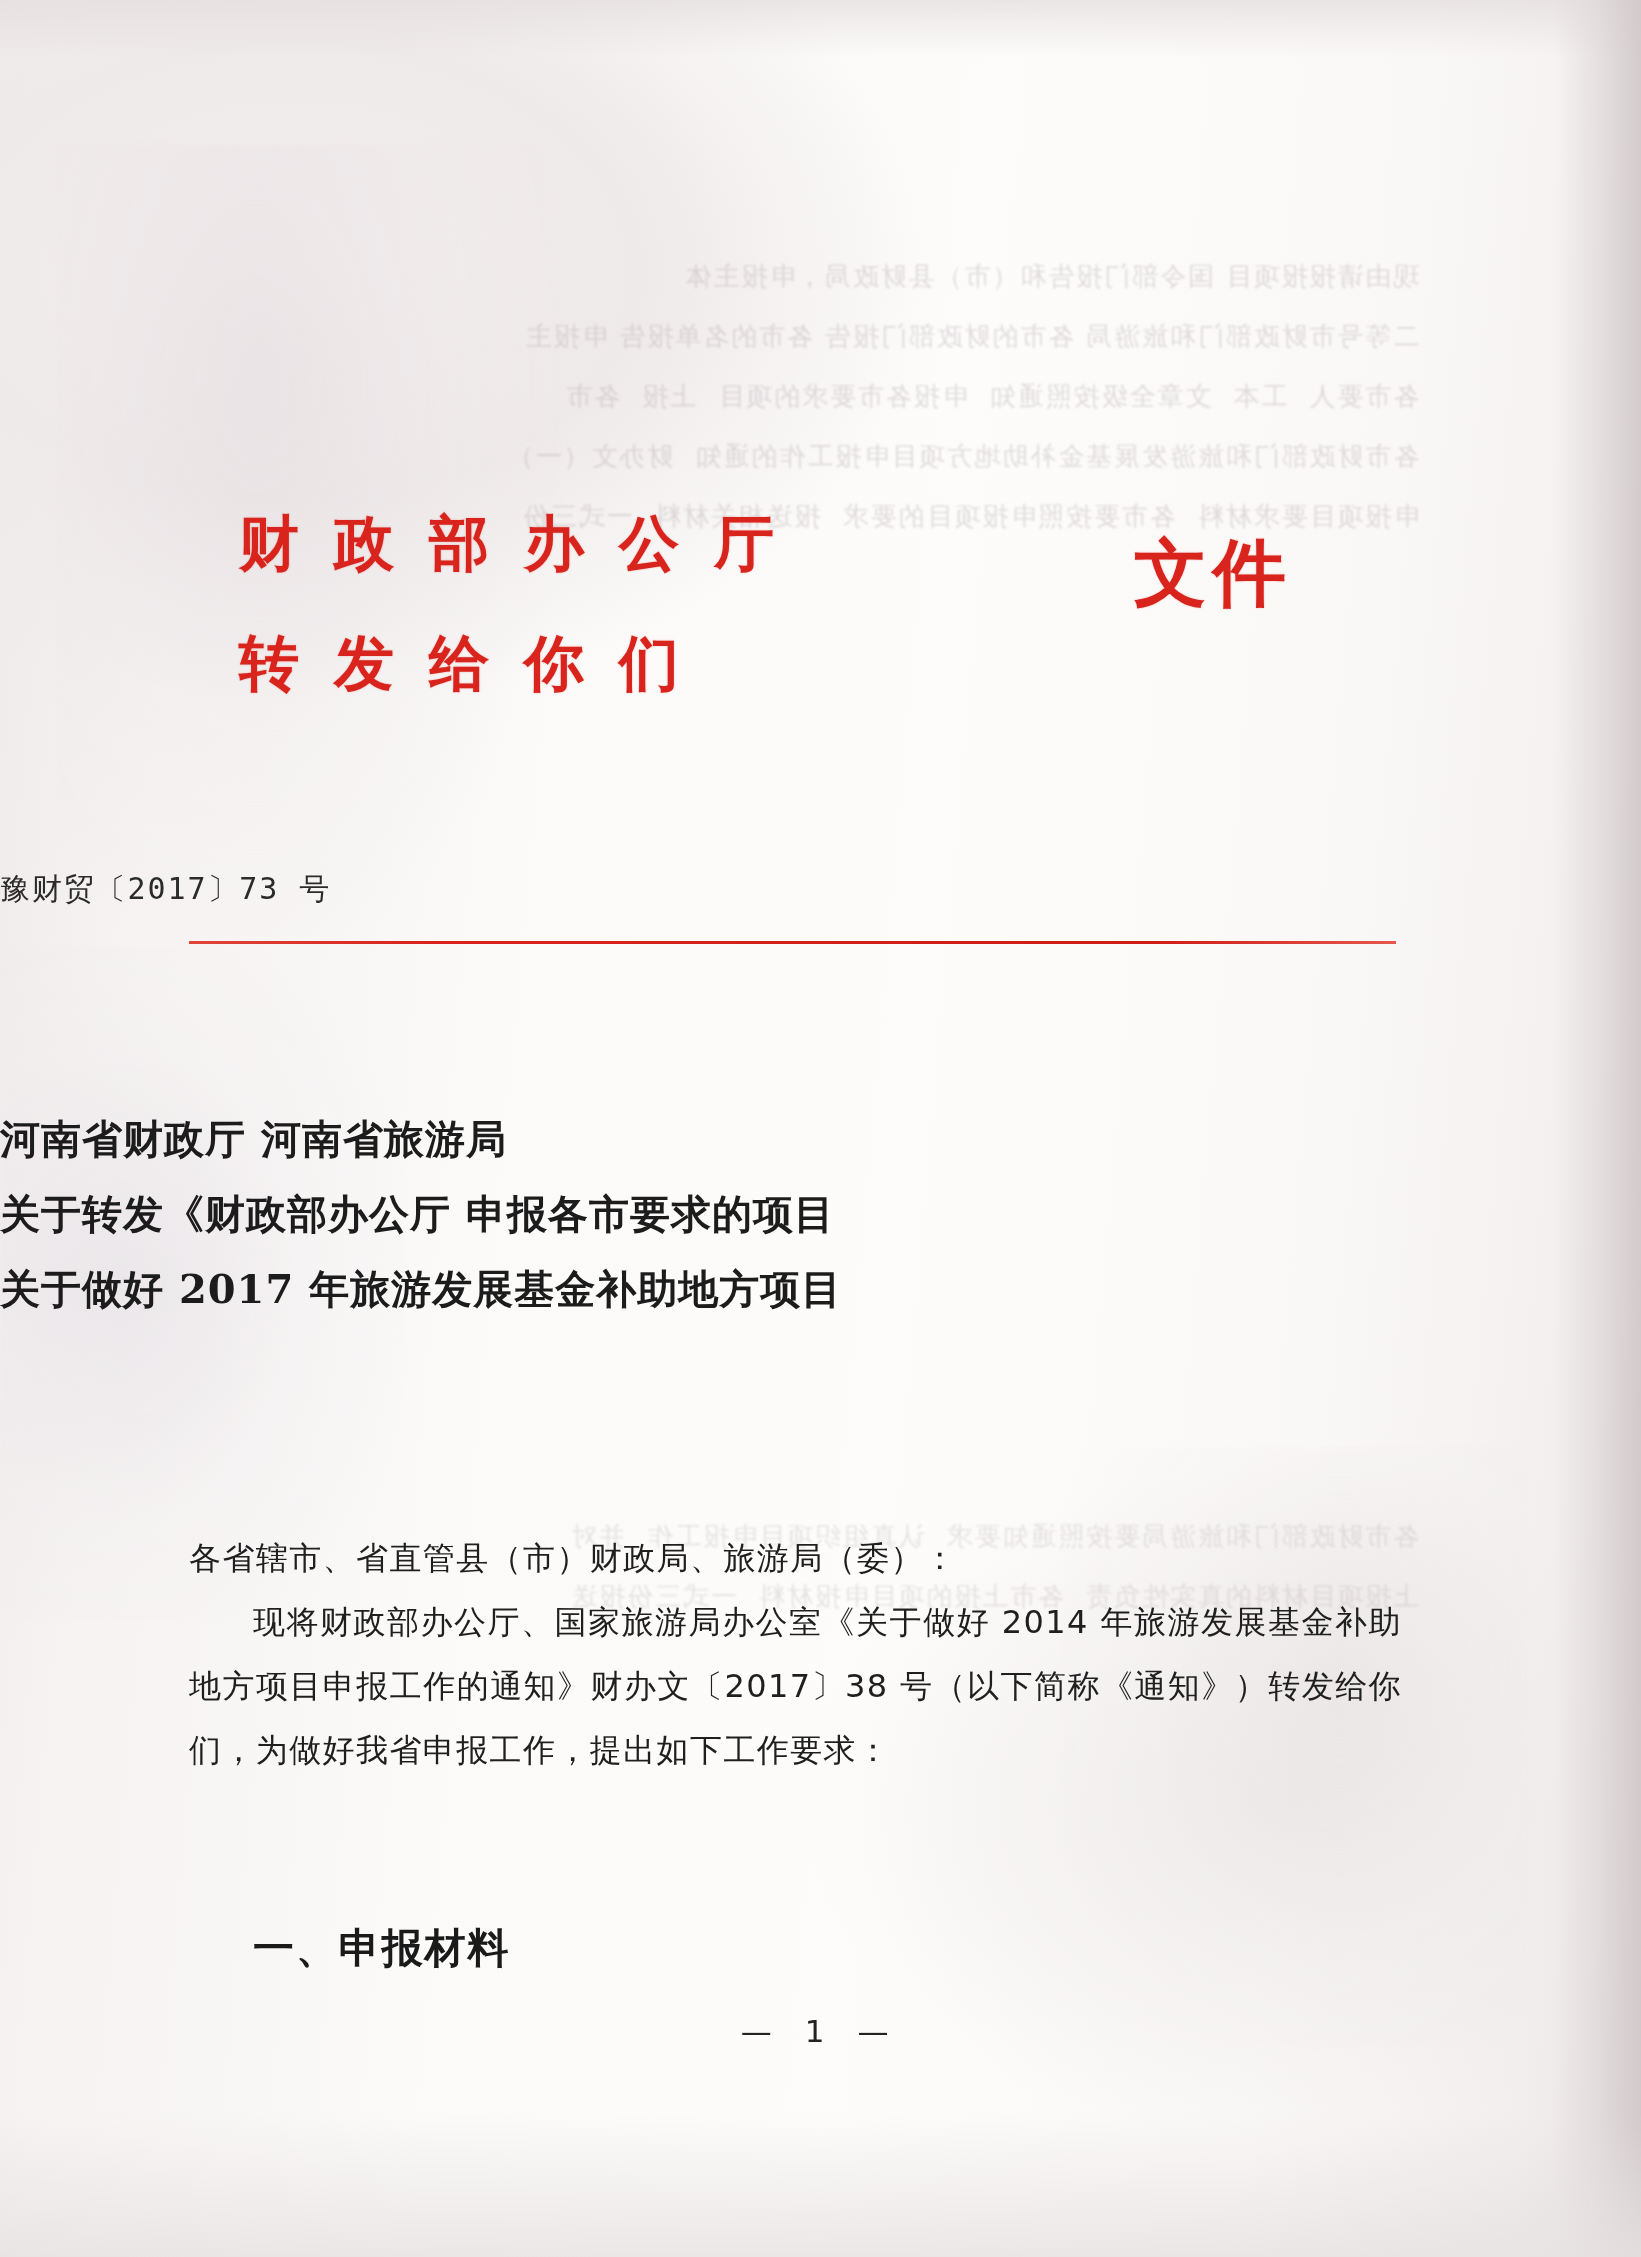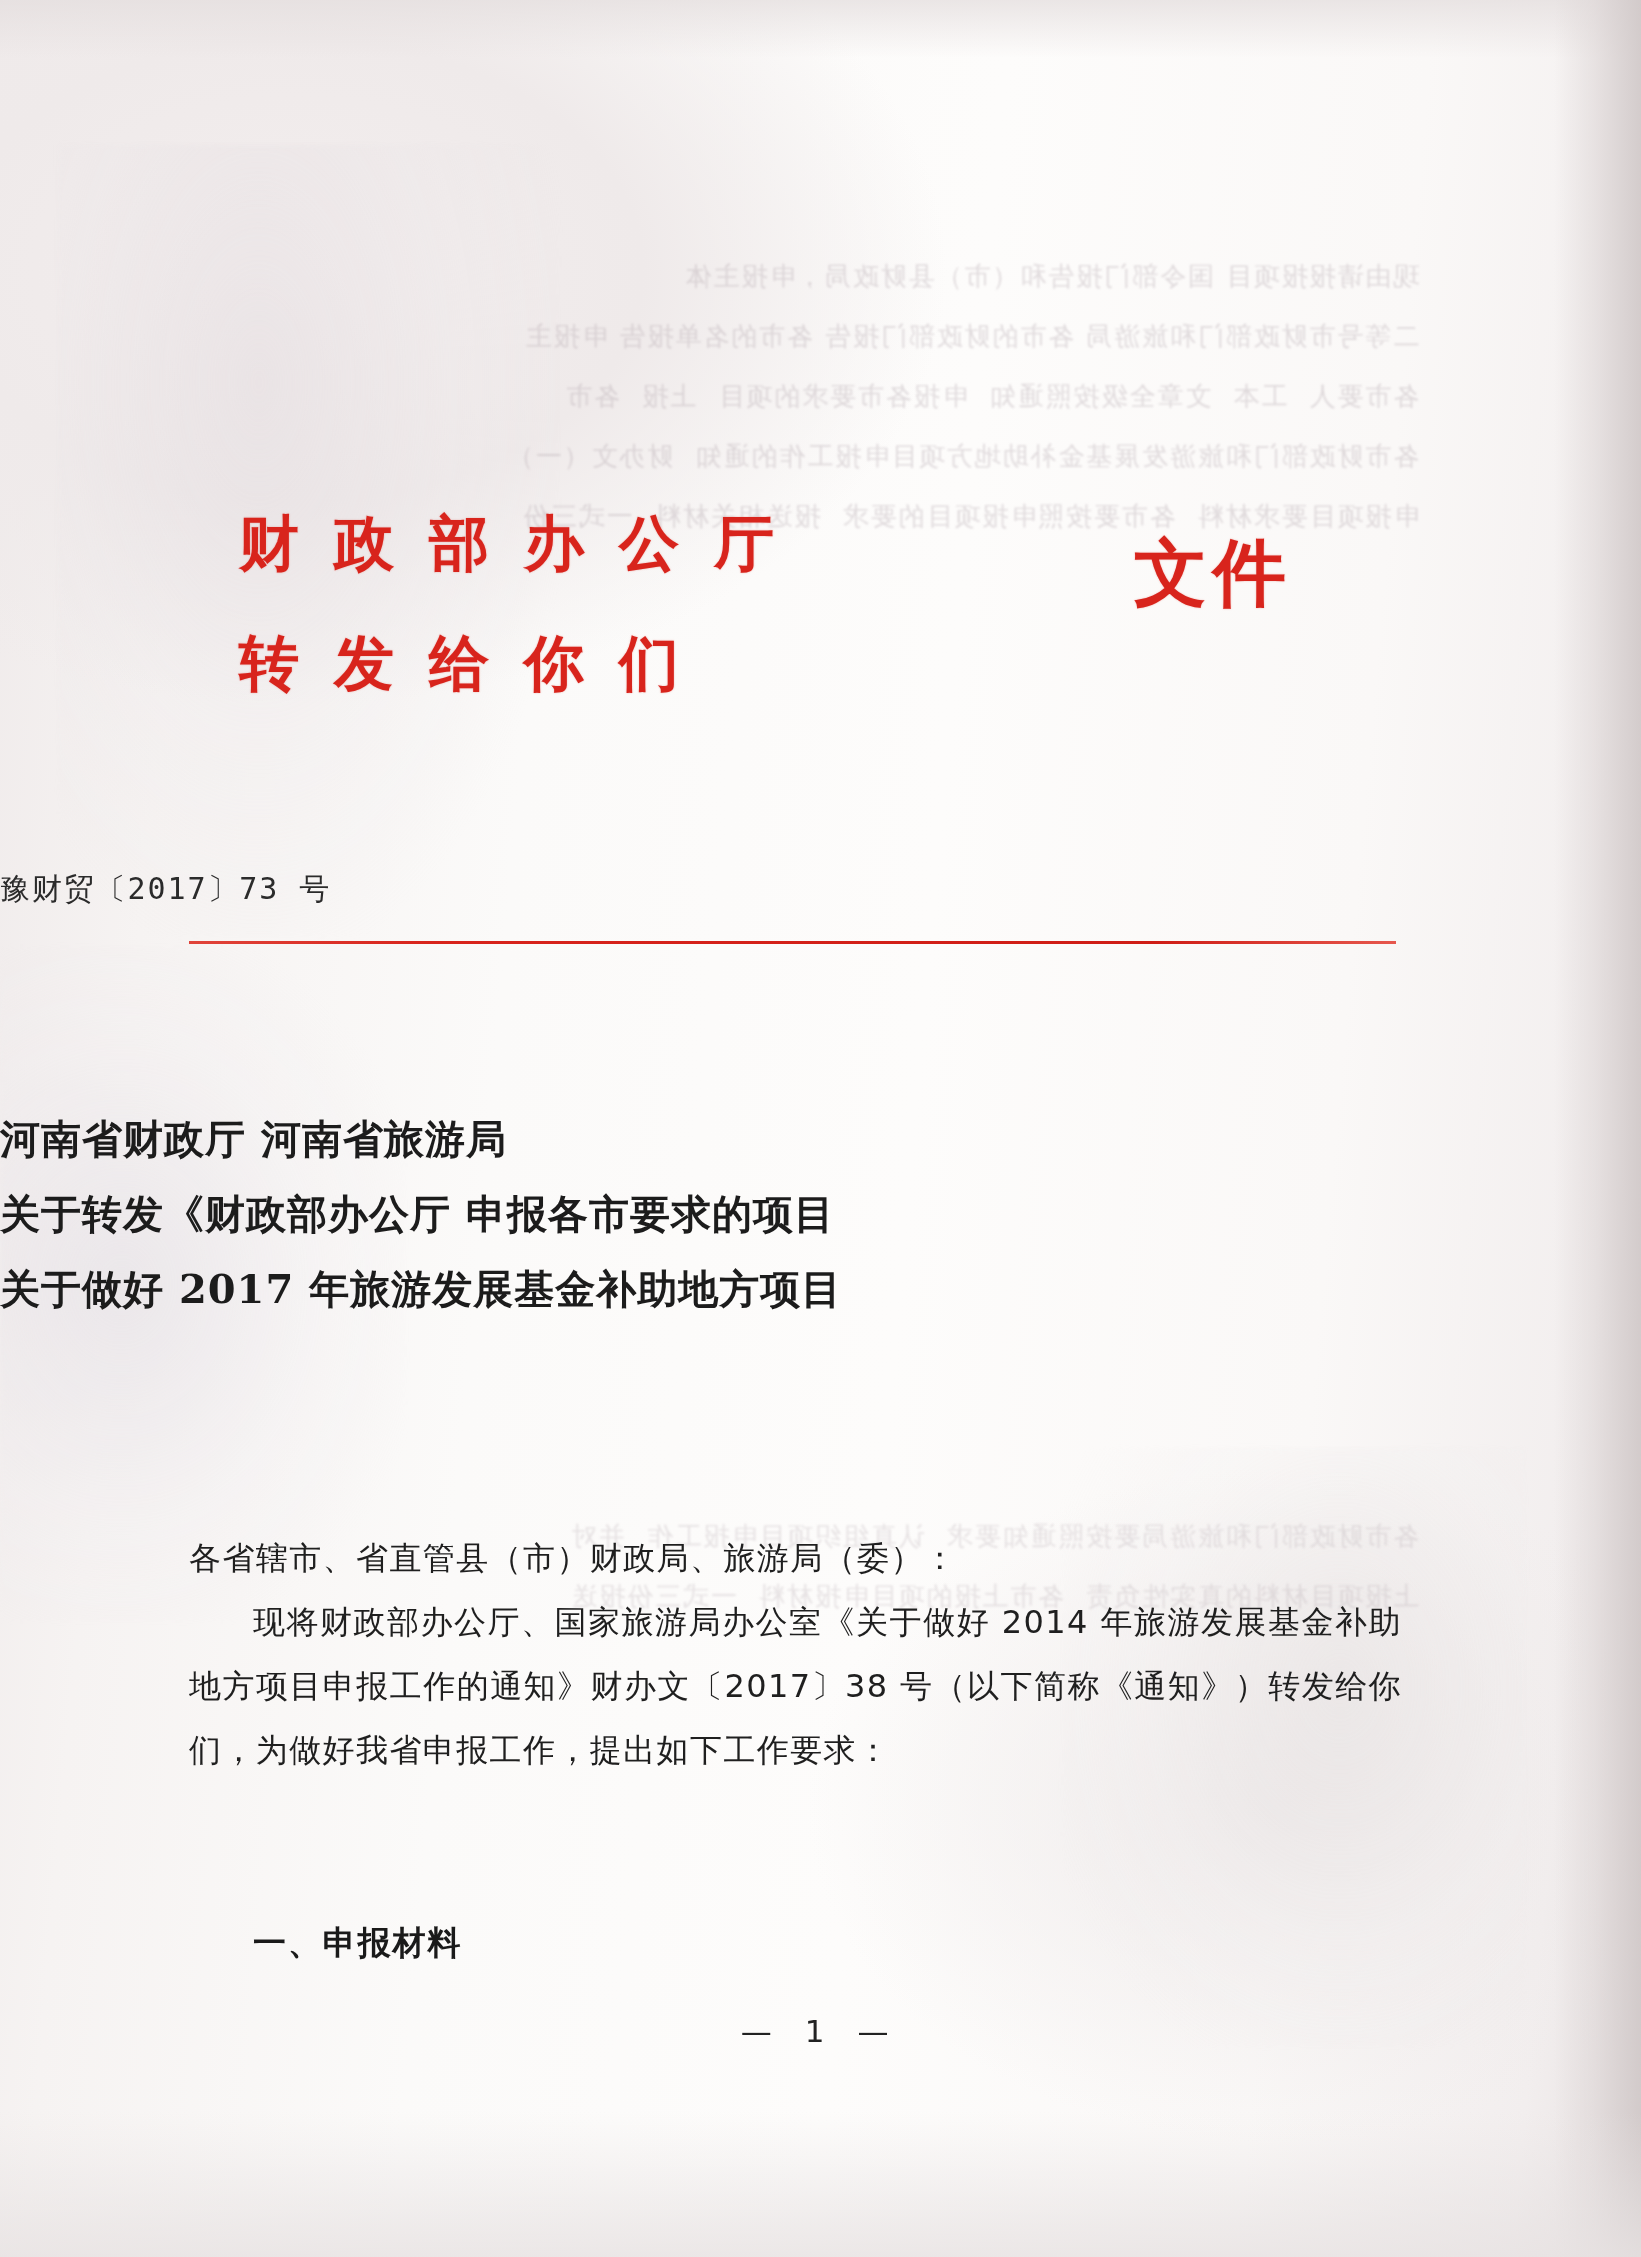--- a/index.html
+++ b/index.html
@@ -181,21 +181,21 @@
   }
   .body-text p { margin: 0; }
   .body-text p.indent { text-indent: 64px; }
   .heading-1 {
     position: absolute;
     left: 189px;
     top: 1921px;
     color: #1a1a1a;
     font-family: "DejaVu Sans", sans-serif;
     font-weight: bold;
-    font-size: 33px;
+    font-size: 41px;
     letter-spacing: 1.9px;
     text-indent: 64px;
   }
 
   .page-number {
     position: absolute;
     left: 0;
     top: 2013px;
     width: 1641px;
     text-align: center;

